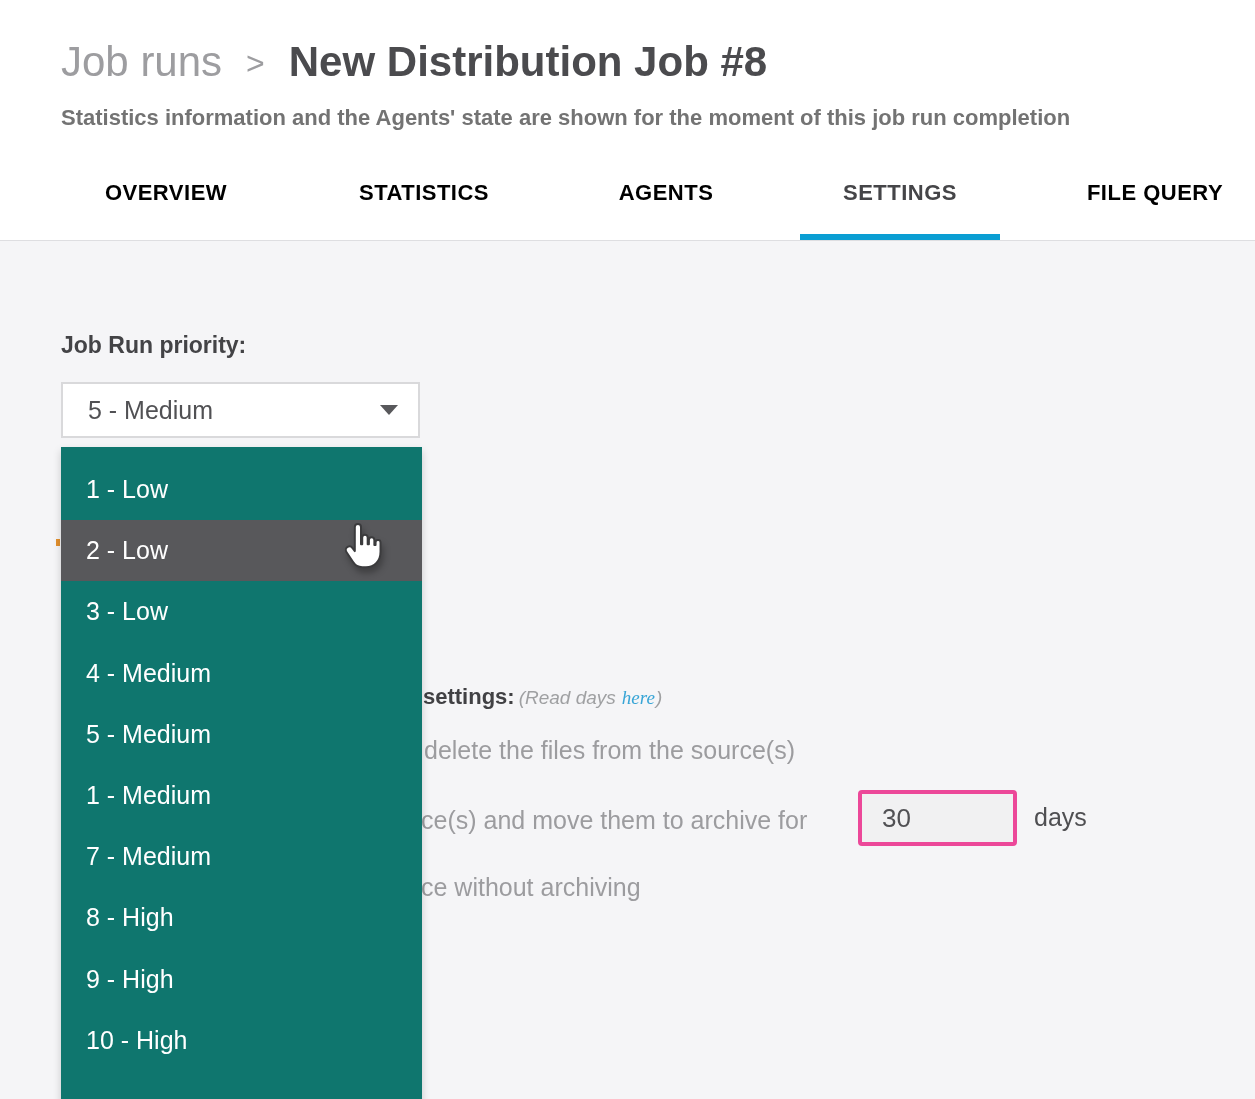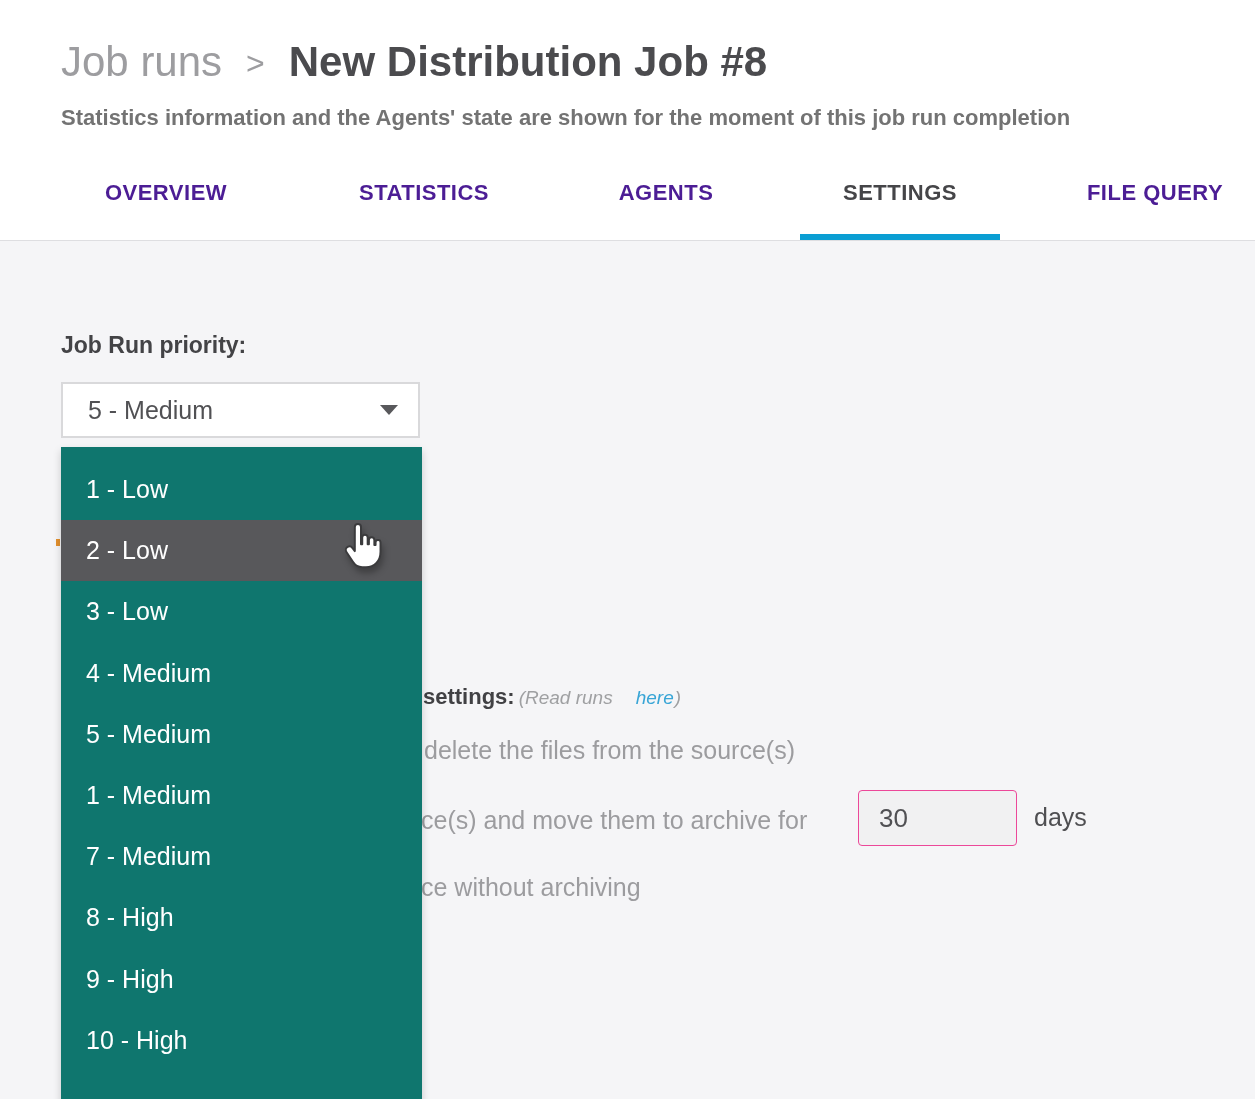--- a/index.html
+++ b/index.html
@@ -11,21 +11,21 @@
 
   
   .breadcrumb-row { position:absolute; left:61px; top:38px; display:flex; align-items:baseline; gap:24px; white-space:nowrap; }
   .crumb { font-size:42px; font-weight:400; color:#9d9da0; }
   .crumb-sep { font-size:32px; color:#9d9da0; position:relative; top:-2px; }
   .page-title { font-size:42px; font-weight:700; color:#4b4b4e; }
   .page-subtitle { position:absolute; left:61px; top:105px; font-size:22px; font-weight:700; color:#737373; white-space:nowrap; }
 
   
   .tab { position:absolute; top:180px; transform:translateX(-50%); font-size:22px; font-weight:700;
-         letter-spacing:.5px; color:#4c1d95; cursor:pointer; white-space:nowrap; }
+         letter-spacing:.5px; color:#000000; cursor:pointer; white-space:nowrap; }
   .tab.active { color:#454548; }
   .tab-overview  { left:166px; }
   .tab-statistics{ left:424px; }
   .tab-agents    { left:666px; }
   .tab-settings  { left:900px; }
   .tab-filequery { left:1155px; }
   .active-tab-indicator { position:absolute; left:800px; top:234px; width:200px; height:6px; background:#0a9ed3; }
   .tabs-divider { position:absolute; left:0; top:240px; width:100%; height:1px; background:#dedee1; }
 
   
@@ -34,26 +34,26 @@
     background:#ffffff; border:2px solid #d9d9db; display:flex; align-items:center; justify-content:space-between;
     padding:0 20px 0 25px; cursor:pointer; z-index:2; }
   .priority-select-value { font-size:25px; color:#515154; }
   .chevron { width:0; height:0; border-left:9px solid transparent; border-right:9px solid transparent; border-top:10px solid #58585b; }
 
   
   .fragment { position:absolute; z-index:1; font-size:25px; color:#9c9c9f; white-space:nowrap; }
   .frag-heading-row { position:absolute; left:423px; top:684px; display:flex; align-items:baseline; gap:4px; z-index:1; white-space:nowrap; }
   .frag-heading { font-size:22px; font-weight:700; color:#414144; }
   .read-more { font-size:19px; font-style:italic; color:#9fa0a2; }
-  .read-more-link { color:#38a5d6; cursor:pointer; margin:0 1px 0 23px; }
+  .read-more-link { color:#38a5d6; cursor:pointer; margin:0 1px 0 6px;font-family:Liberation Serif, serif; }
   .frag-delete    { left:424px; top:736px; }
   .frag-archive   { left:421px; top:806px; }
   .frag-noarchive { left:421px; top:873px; }
   .days-input { position:absolute; left:858px; top:790px; width:159px; height:56px; box-sizing:border-box; z-index:1;
-    background:#f1f1f2; border:1px solid #ec4899; border-radius:4px; font-size:26px; color:#515154;
+    background:#f1f1f2; border:4px solid #ec4899; border-radius:4px; font-size:26px; color:#515154;
     padding:0 0 0 20px; font-family:inherit; outline:none; }
   .days-unit { position:absolute; left:1034px; top:803px; font-size:25px; color:#4f4f52; z-index:1; }
 
   
   .dropdown { position:absolute; left:61px; top:447px; width:361px; height:824px; box-sizing:border-box;
     background:#0f766e; border-radius:0 0 5px 5px; padding:12px 0; z-index:5; box-shadow:0 4px 8px rgba(0,0,0,.18); }
   .dropdown-option { height:61.2px; display:flex; align-items:center; padding-left:25px;
     font-size:25px; color:#ffffff; cursor:pointer; }
   .dropdown-option.hovered { background:#58585b; }
 
@@ -84,21 +84,21 @@
   <div class="tabs-divider"></div>
 
   <div class="priority-label">Job Run priority:</div>
   <div class="priority-select">
     <span class="priority-select-value">5 - Medium</span>
     <span class="chevron"></span>
   </div>
 
   <div class="frag-heading-row">
     <span class="frag-heading">settings:</span>
-    <span class="read-more"><span>(Read runs</span><span class="read-more-link">here</span><span>)</span></span>
+    <span class="read-more"><span>(Read days</span><span class="read-more-link">here</span><span>)</span></span>
   </div>
   <div class="fragment frag-archive">ce(s) and move them to archive for</div>
   <div class="fragment frag-delete">delete the files from the source(s)</div>
   <input class="days-input" type="text" value="30" style="">
   <div class="days-unit">days</div>
   <div class="fragment frag-noarchive">ce without archiving</div>
 
   <div class="sliver"></div>
 
   <div class="dropdown">

